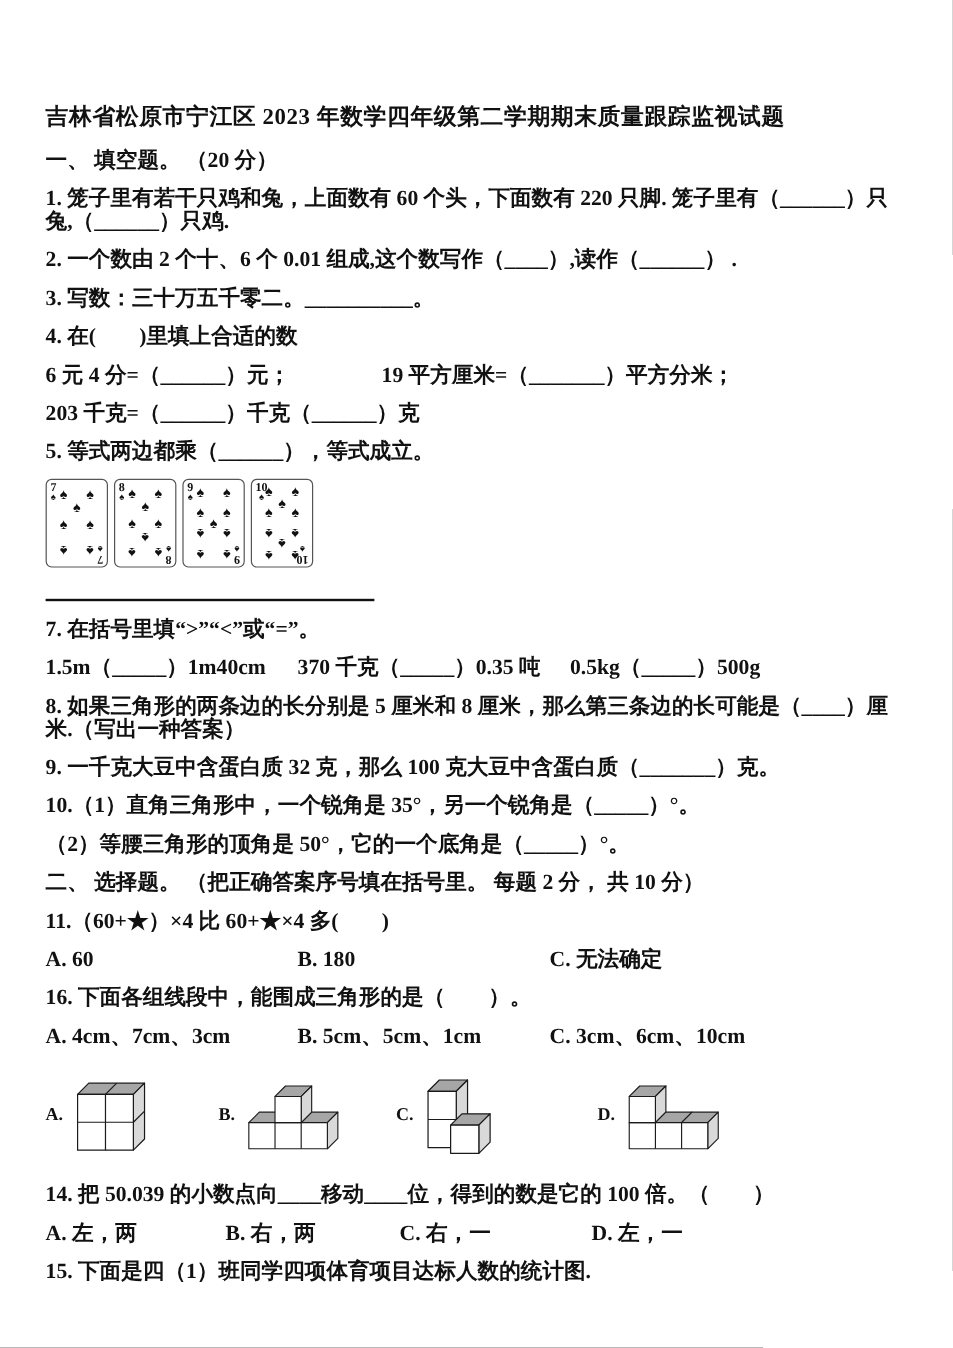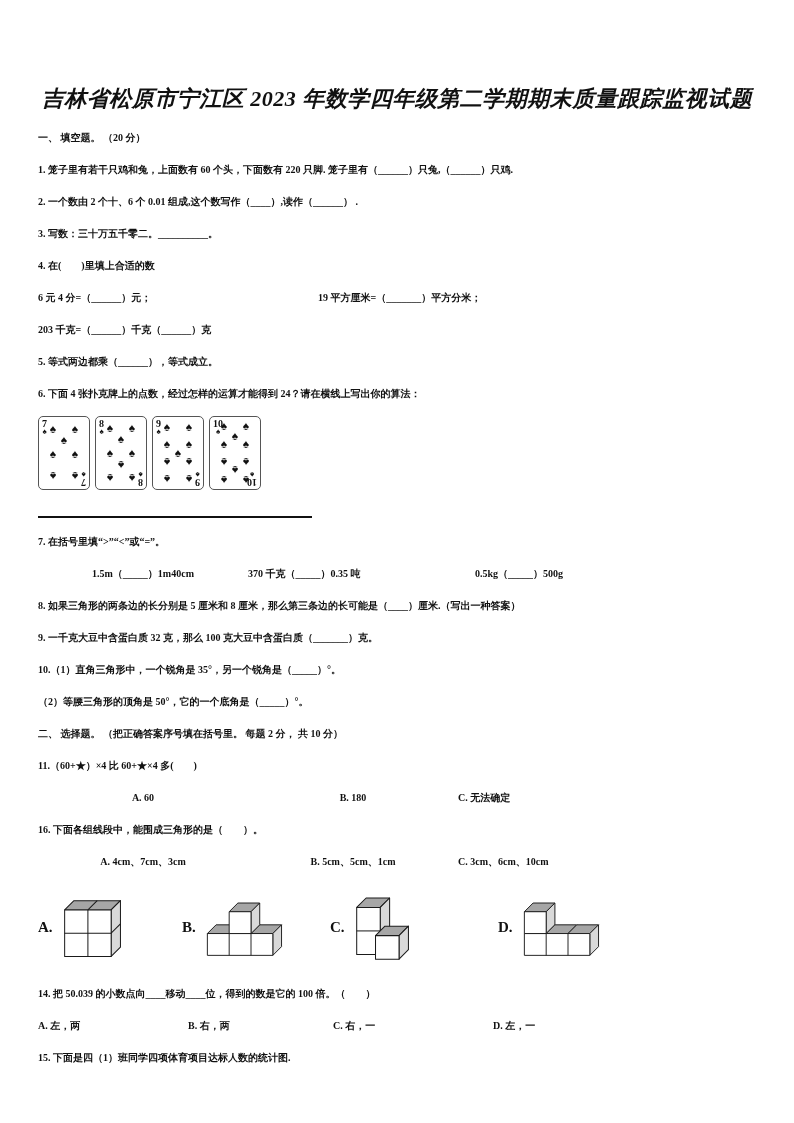--- a/index.html
+++ b/index.html
@@ -9,31 +9,30 @@
     margin:0 auto;
     background:#ffffff;
     font-family:"Liberation Serif","DejaVu Serif",serif;
     font-weight:700;
     color:#111;
     box-sizing:border-box;
     padding:84px 38px 20px 38px;
     overflow:hidden;
   }
   .title{
-    font-size:22px;
-    text-align:center;
+    font-size:19px;
+    text-align:left;
     margin:0 0 14px 0;
     letter-spacing:0.5px;
-    font-style:italic;
-  }
-  p{margin:0 12px 13px 0;font-size:10px;line-height:19px;}
+  }
+  p{margin:0 12px 13px 0;font-size:18px;line-height:19px;}
   .row{display:flex;}
   .row span{display:block;}
   .w280{width:280px;flex:none;}
-  .w210{width:210px;flex:none;text-align:center;}
+  .w210{width:210px;flex:none;}
   .w227{width:227px;flex:none;}
   .w150{width:150px;flex:none;}
   .w145{width:145px;flex:none;}
   .w160{width:160px;flex:none;}
   
   .cards{display:flex;gap:5px;margin:4px 0 0 0;height:76px;}
   .card{
     position:relative;flex:none;
     width:52px;height:74px;
     border:1.5px solid #555;border-radius:5px;
@@ -80,21 +79,20 @@
   <p>3. 写数：三十万五千零二。__________。</p>
   <p>4. 在(　　)里填上合适的数</p>
 
   <p class="row">
     <span class="w280">6 元 4 分=（______）元；</span>
     <span>19 平方厘米=（_______）平方分米；</span>
   </p>
   <p>203 千克=（______）千克（______）克</p>
 
   <p>5. 等式两边都乘（______），等式成立。</p>
-  <p>6. 下面 4 张扑克牌上的点数，经过怎样的运算才能得到 24？请在横线上写出你的算法：</p>
 
   <div class="cards">
 
     <div class="card">
       <div class="corner tl">
         <span class="rk">7</span>
         <span class="cs">♠</span>
       </div>
       <span class="pip" style="left:28%;top:17%">♠</span>
       <span class="pip" style="left:72%;top:17%">♠</span>

